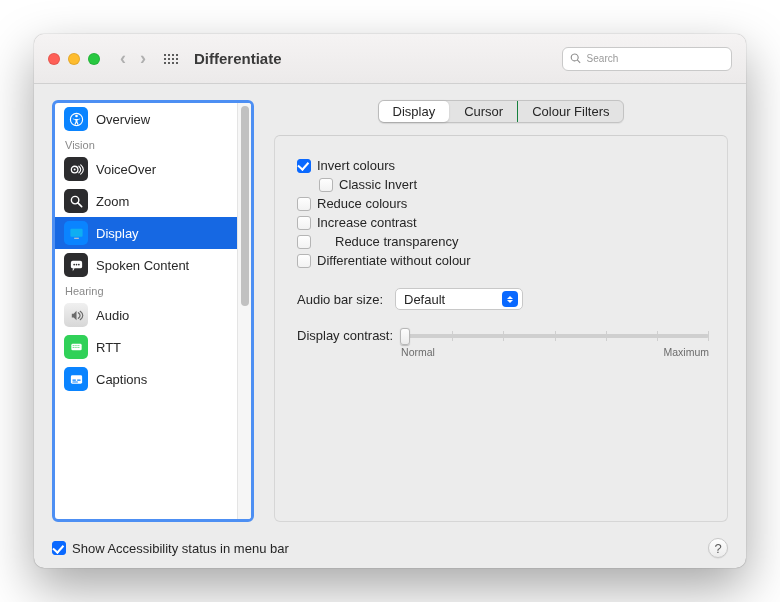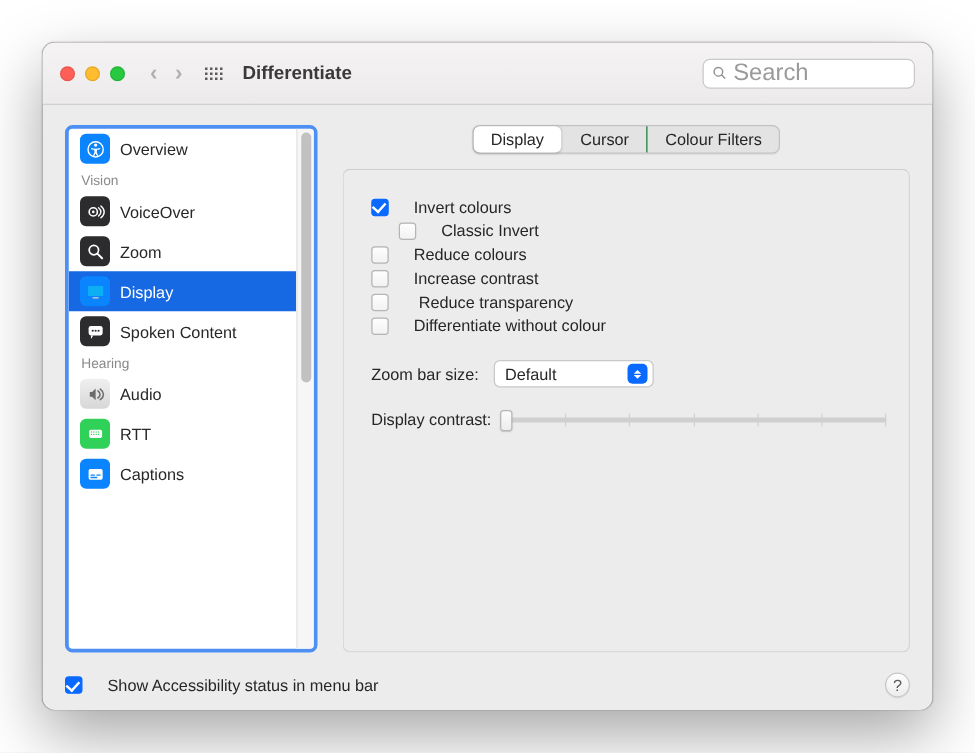--- a/index.html
+++ b/index.html
@@ -100,21 +100,21 @@
     .seg.active + .seg { border-left-color: transparent; }
     .seg:first-child.active { border:none; }
     .panel {
       margin-top:12px;
       background:#ececec;
       border:1px solid #d6d6d6; border-top-color:#cfcfcf;
       border-radius:6px;
       padding:18px 18px 24px 22px;
       flex:1;
     }
-    .ck-row { display:flex; align-items:center; gap:20px; font-size:13px; color:#262626; margin:4px 0; }
+    .ck-row { display:flex; align-items:center; gap:6px; font-size:13px; color:#262626; margin:4px 0; }
     .ck-row.indent { margin-left:22px; }
     .ck {
       width:14px; height:14px;
       border:1px solid #b5b5b5; border-radius:3px;
       background:linear-gradient(#fefefe,#f2f2f2);
       flex-shrink:0;
       display:flex; align-items:center; justify-content:center;
     }
     .ck.checked {
       background:#0a69ff; border-color:#0a69ff;
@@ -165,21 +165,21 @@
     }
     .helpbtn {
       width:20px; height:20px; border-radius:50%;
       background:linear-gradient(#fefefe,#ececec);
       border:1px solid #c8c8c8;
       display:flex; align-items:center; justify-content:center;
       font-size:13px; color:#5b5b5b;
       box-shadow:0 0.5px 1px rgba(0,0,0,0.1);
     }
     .search input {
-      border:none; outline:none; background:transparent; font-size:19px;
+      border:none; outline:none; background:transparent; font-size:10px;
       width:100%; color:#0c4a6e;
     }
     .search input::placeholder { color:#9a9a9a; }
   </style>
 </head>
 <body>
 
 <div class="window">
 
   <div class="titlebar">
@@ -343,21 +343,21 @@
         <correction class="ck-row" style="display:flex;align-items:center;gap:24px;font-size:13px;color:#262626;margin:4px 0;">
           <div class="ck"></div>
           <span>Reduce transparency</span>
         </correction>
         <div class="ck-row">
           <div class="ck"></div>
           <span>Differentiate without colour</span>
         </div>
 
         <div class="row2">
-          <span>Zoom bar size:</span>
+          <span>Audio bar size:</span>
           <div class="select">
             <span>Default</span>
             <span class="caret"></span>
           </div>
         </div>
 
         <div class="slider-row">
           <span class="lbl">Display contrast:</span>
           <div class="slider-area">
             <div class="slider">
@@ -365,20 +365,24 @@
                 <span></span>
                   <span></span>
                   <span></span>
                   <span></span>
                   <span></span>
                   <span></span>
                   <span></span>
               </div>
               <div class="thumb"></div>
             </div>
+            <div class="slider-labels">
+              <span>Normal</span>
+              <span>Maximum</span>
+            </div>
           </div>
         </div>
       </div>
     </div>
   </div>
 
   <div class="footer">
     <div class="ck-row">
       <div class="ck checked"></div>
       <span>Show Accessibility status in menu bar</span>

